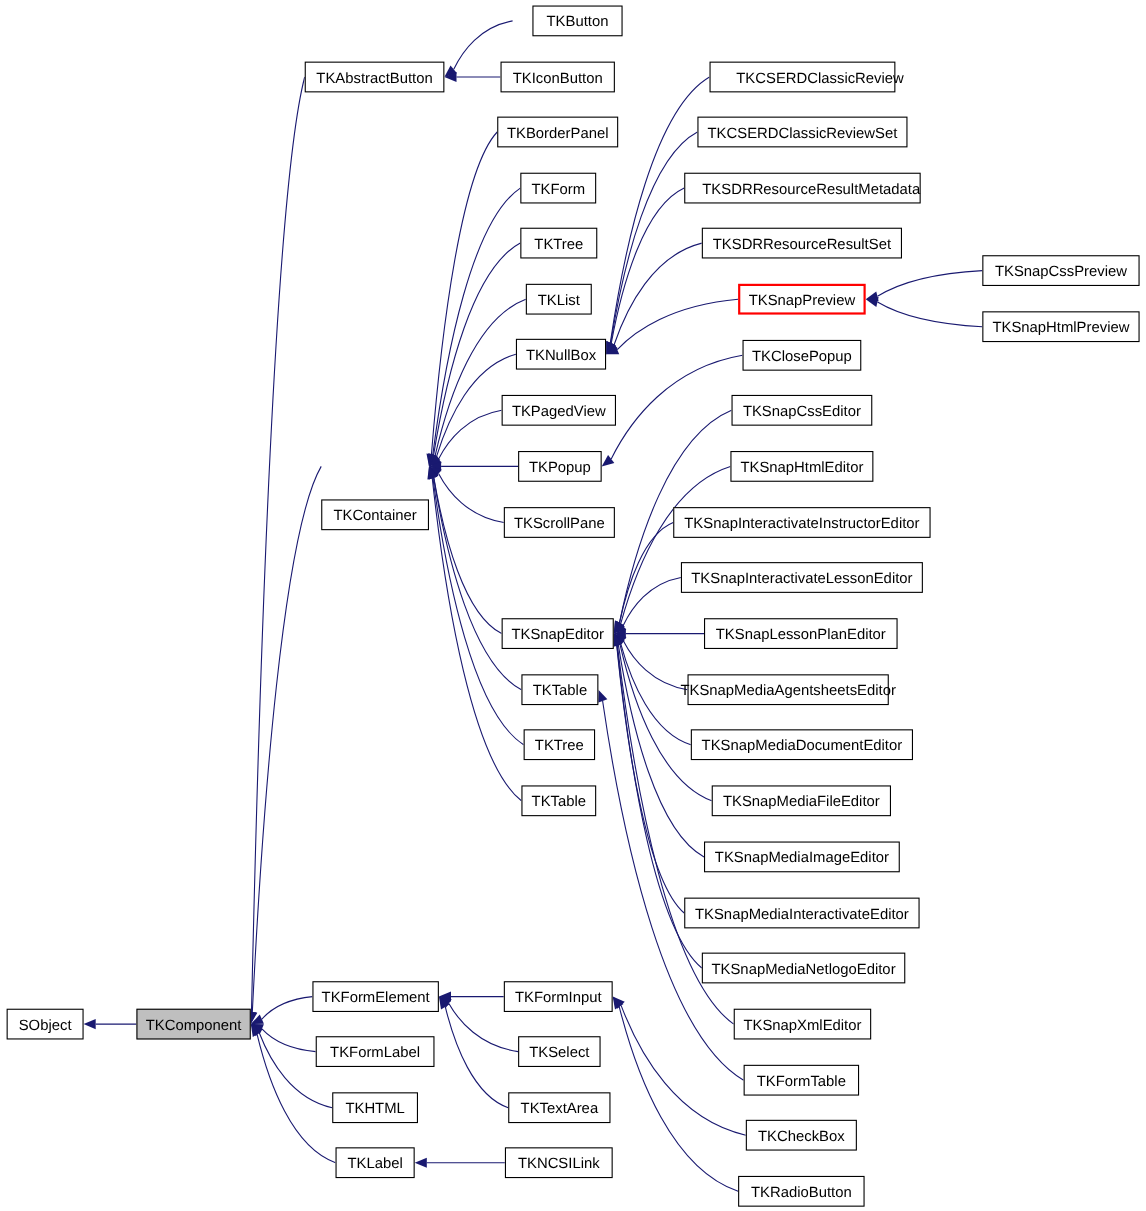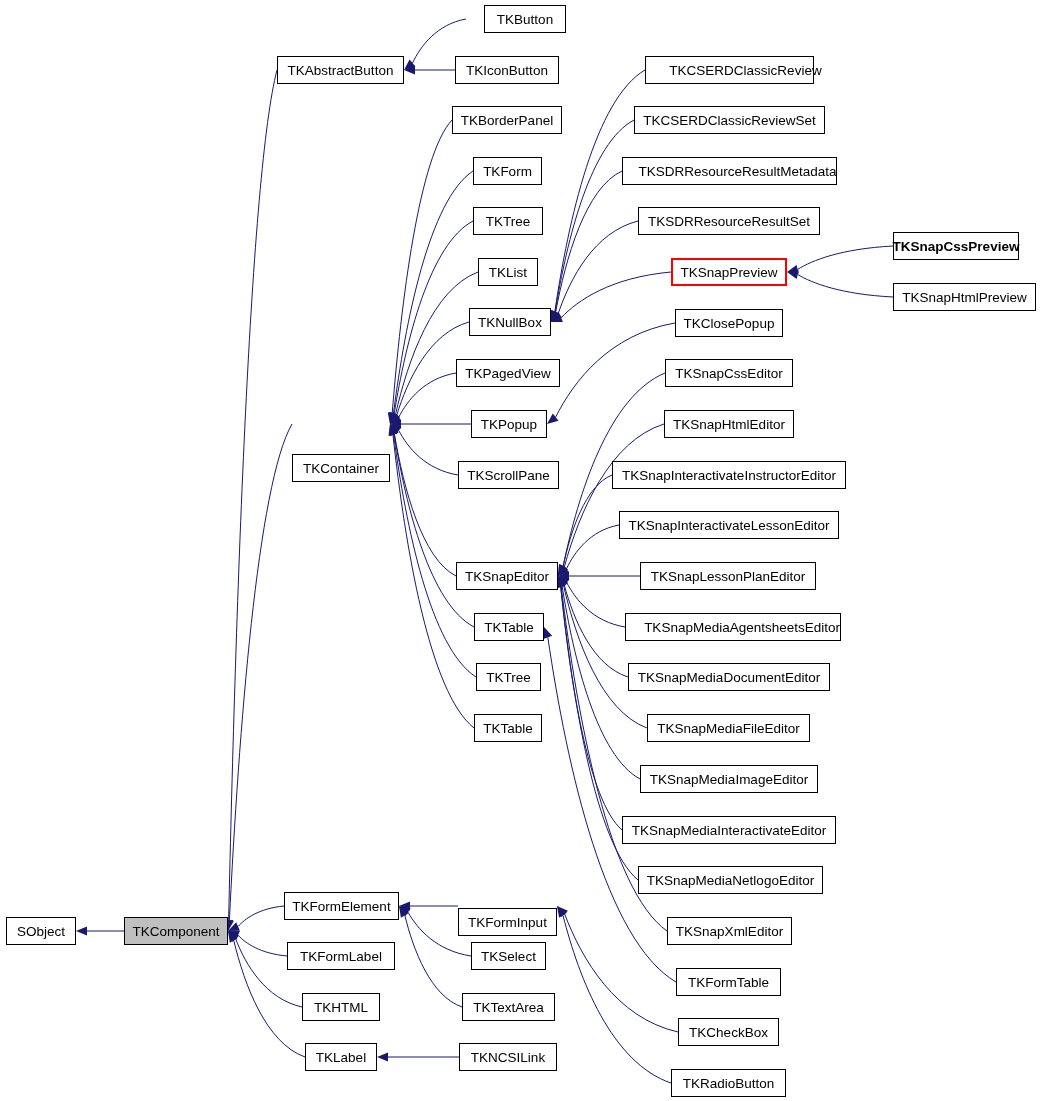--- a/index.html
+++ b/index.html
@@ -267,21 +267,21 @@
     </div>
     <div class="node" style="left: 622px; top: 157px; width: 215px; padding-left: 16px;">
       <span>TKSDRResourceResultMetadata</span>
     </div>
     <div class="node" style="left: 638px; top: 207px; width: 182px;">
       <span>TKSDRResourceResultSet</span>
     </div>
     <div class="node cur" style="left: 671px; top: 258px; width: 116px;">
       <span>TKSnapPreview</span>
     </div>
-    <div class="node" style="left: 893px; top: 232px; width: 126px; font-weight: bold;">
+    <div class="node" style="left: 893px; top: 232px; width: 143px;">
       <span>TKSnapCssPreview</span>
     </div>
     <div class="node" style="left: 893px; top: 283px; width: 143px;">
       <span>TKSnapHtmlPreview</span>
     </div>
     <div class="node" style="left: 675px; top: 309px; width: 108px;">
       <span>TKClosePopup</span>
     </div>
     <div class="node" style="left: 665px; top: 359px; width: 128px;">
       <span>TKSnapCssEditor</span>
@@ -291,21 +291,21 @@
     </div>
     <div class="node" style="left: 612px; top: 461px; width: 234px;">
       <span>TKSnapInteractivateInstructorEditor</span>
     </div>
     <div class="node" style="left: 619px; top: 511px; width: 220px;">
       <span>TKSnapInteractivateLessonEditor</span>
     </div>
     <div class="node" style="left: 640px; top: 562px; width: 176px;">
       <span>TKSnapLessonPlanEditor</span>
     </div>
-    <div class="node" style="left: 625px; top: 613px; width: 216px; justify-content: flex-end;">
+    <div class="node" style="left: 625px; top: 613px; width: 183px;">
       <span>TKSnapMediaAgentsheetsEditor</span>
     </div>
     <div class="node" style="left: 628px; top: 663px; width: 202px;">
       <span>TKSnapMediaDocumentEditor</span>
     </div>
     <div class="node" style="left: 647px; top: 714px; width: 163px;">
       <span>TKSnapMediaFileEditor</span>
     </div>
     <div class="node" style="left: 640px; top: 765px; width: 178px;">
       <span>TKSnapMediaImageEditor</span>
@@ -330,21 +330,21 @@
     </div>
     <div class="node" style="left: 6px; top: 917px; width: 70px;">
       <span>SObject</span>
     </div>
     <div class="node hl" style="left: 124px; top: 917px; width: 104px;">
       <span>TKComponent</span>
     </div>
     <div class="node" style="left: 284px; top: 892px; width: 115px;">
       <span>TKFormElement</span>
     </div>
-    <div class="node" style="left: 458px; top: 892px; width: 99px; margin-top: 16px;">
+    <div class="node" style="left: 458px; top: 892px; width: 99px;">
       <span>TKFormInput</span>
     </div>
     <div class="node" style="left: 287px; top: 942px; width: 108px;">
       <span>TKFormLabel</span>
     </div>
     <div class="node" style="left: 471px; top: 942px; width: 75px;">
       <span>TKSelect</span>
     </div>
     <div class="node" style="left: 302px; top: 993px; width: 78px;">
       <span>TKHTML</span>

